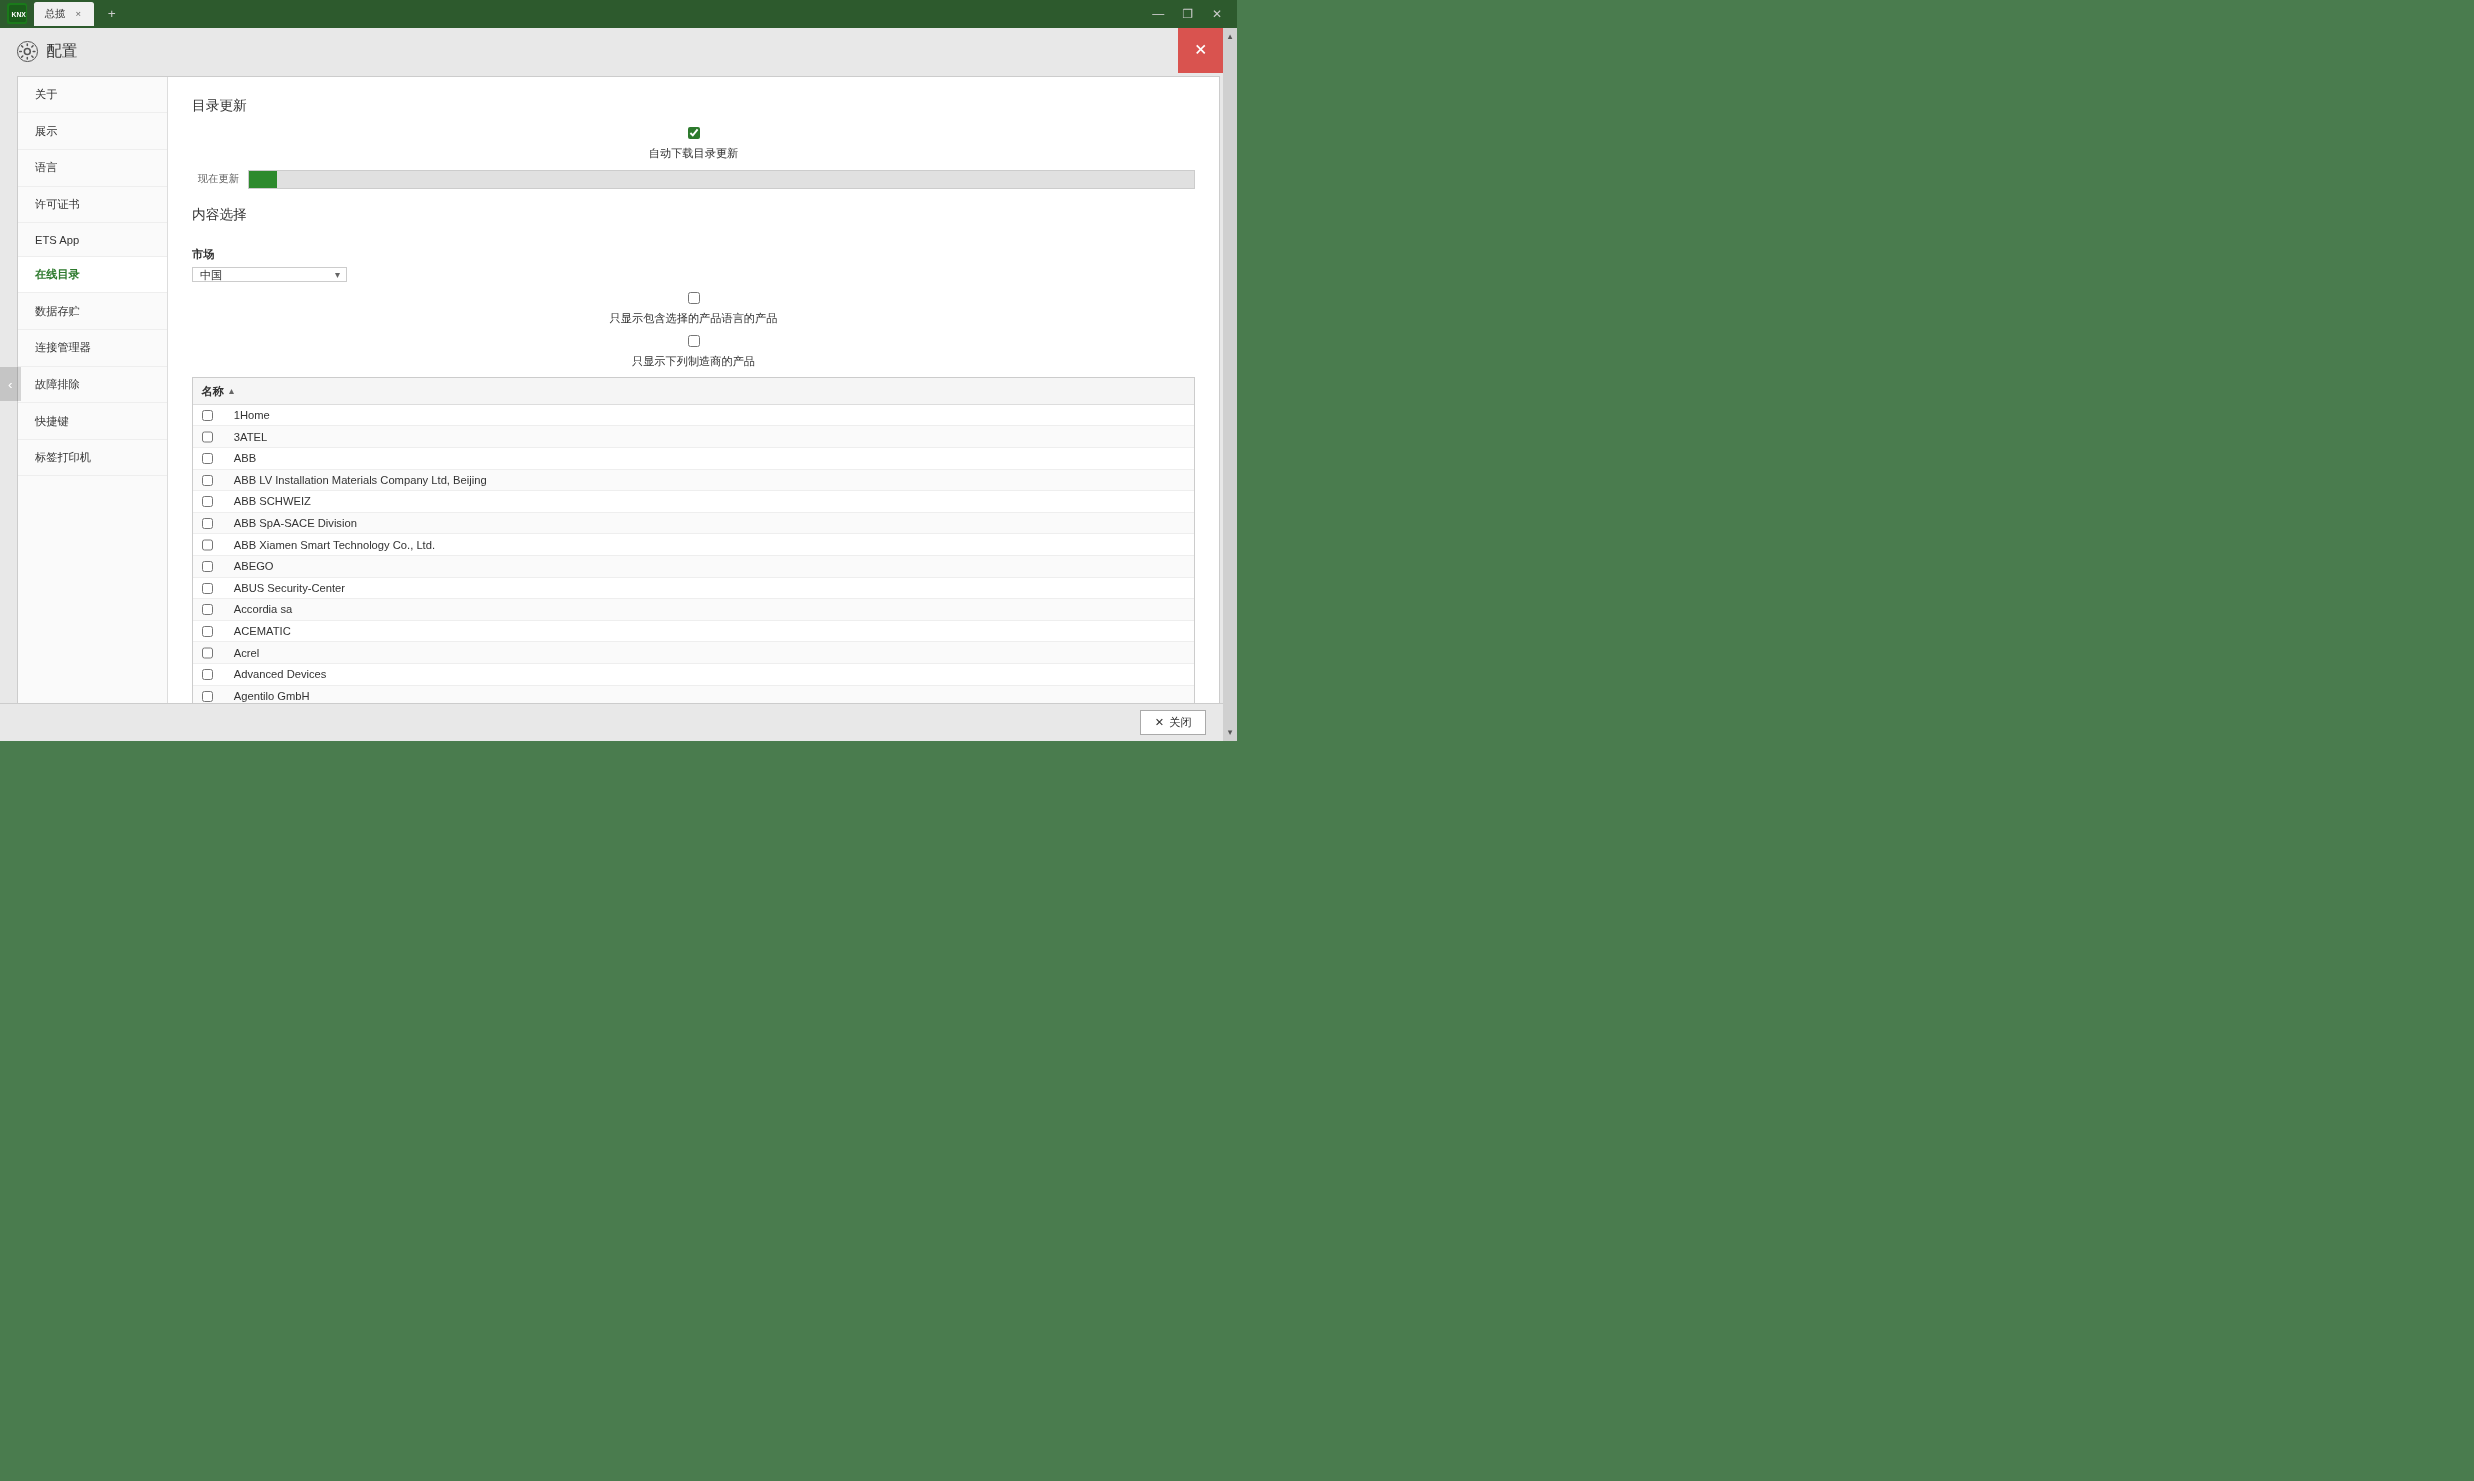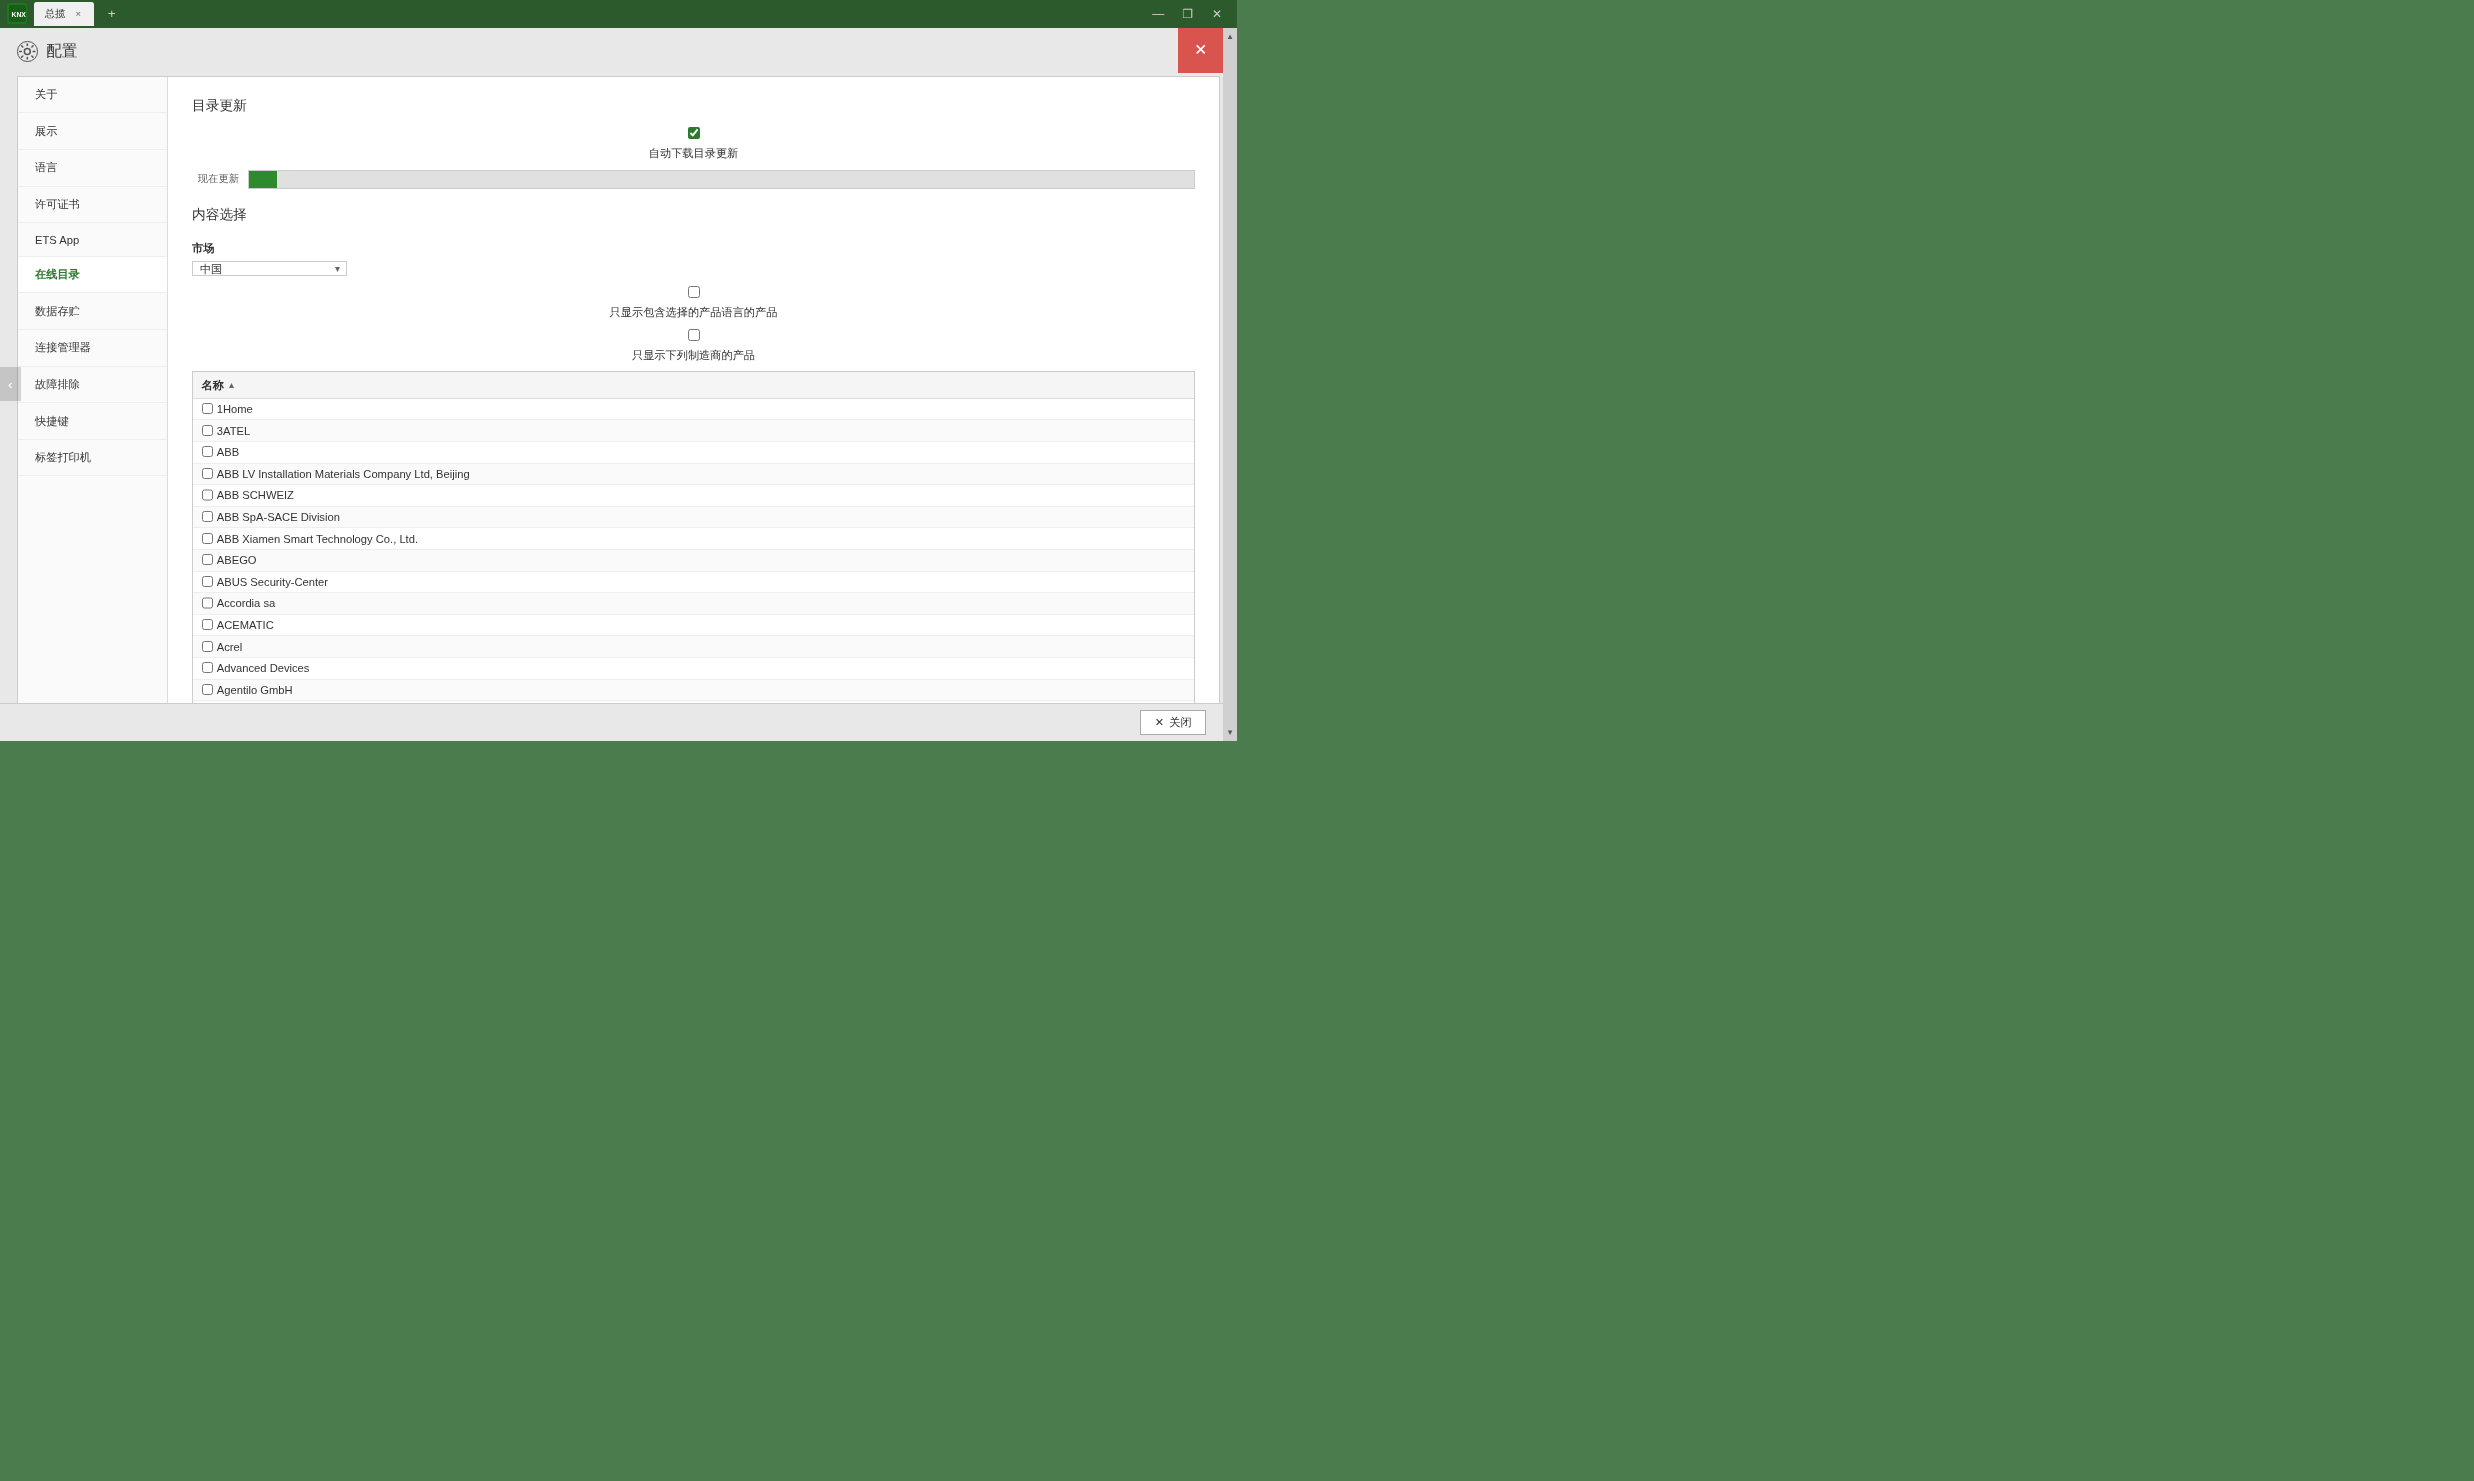--- a/index.html
+++ b/index.html
@@ -198,21 +198,21 @@
       background: #2d8a2d;
     }
 
     
     .content-section-title {
       font-size: 13.7px; color: #333; font-weight: normal;
       margin-top: 13.7px; margin-bottom: 3.4px;
     }
     .market-label {
       font-size: 11.2px; font-weight: bold; color: #333;
-      margin-bottom: 5.2px; margin-top: 17px;
+      margin-bottom: 5.2px; margin-top: 23px;
     }
 
     
     .market-select-wrap {
       position: relative;
       display: inline-block;
       margin-bottom: 10.3px;
     }
     .market-select {
       width: 155px;
@@ -247,25 +247,25 @@
     }
     .list-header .sort-arrow {
       font-size: 8.6px; margin-left: 3.4px; color: #666;
     }
     .list-scroll {
       height: 327px;
       overflow-y: auto;
       position: relative;
     }
     .list-item {
-      display: flex; align-items: flex-start;
+      display: flex; align-items: flex-end;
       padding: 4.3px 8.6px;
       border-bottom: 0.9px solid #eee;
       font-size: 11.2px; color: #333;
-      gap: 4px;
+      gap: 21px;
     }
     .list-item:nth-child(even) { background: #fafafa; }
     .list-item input[type=checkbox] {
       width: 11.2px; height: 11.2px;
     }
 
     
     .list-scroll::-webkit-scrollbar { width: 8.6px; }
     .list-scroll::-webkit-scrollbar-track { background: #f0f0f0; }
     .list-scroll::-webkit-scrollbar-thumb { background: #c0c0c0; }

